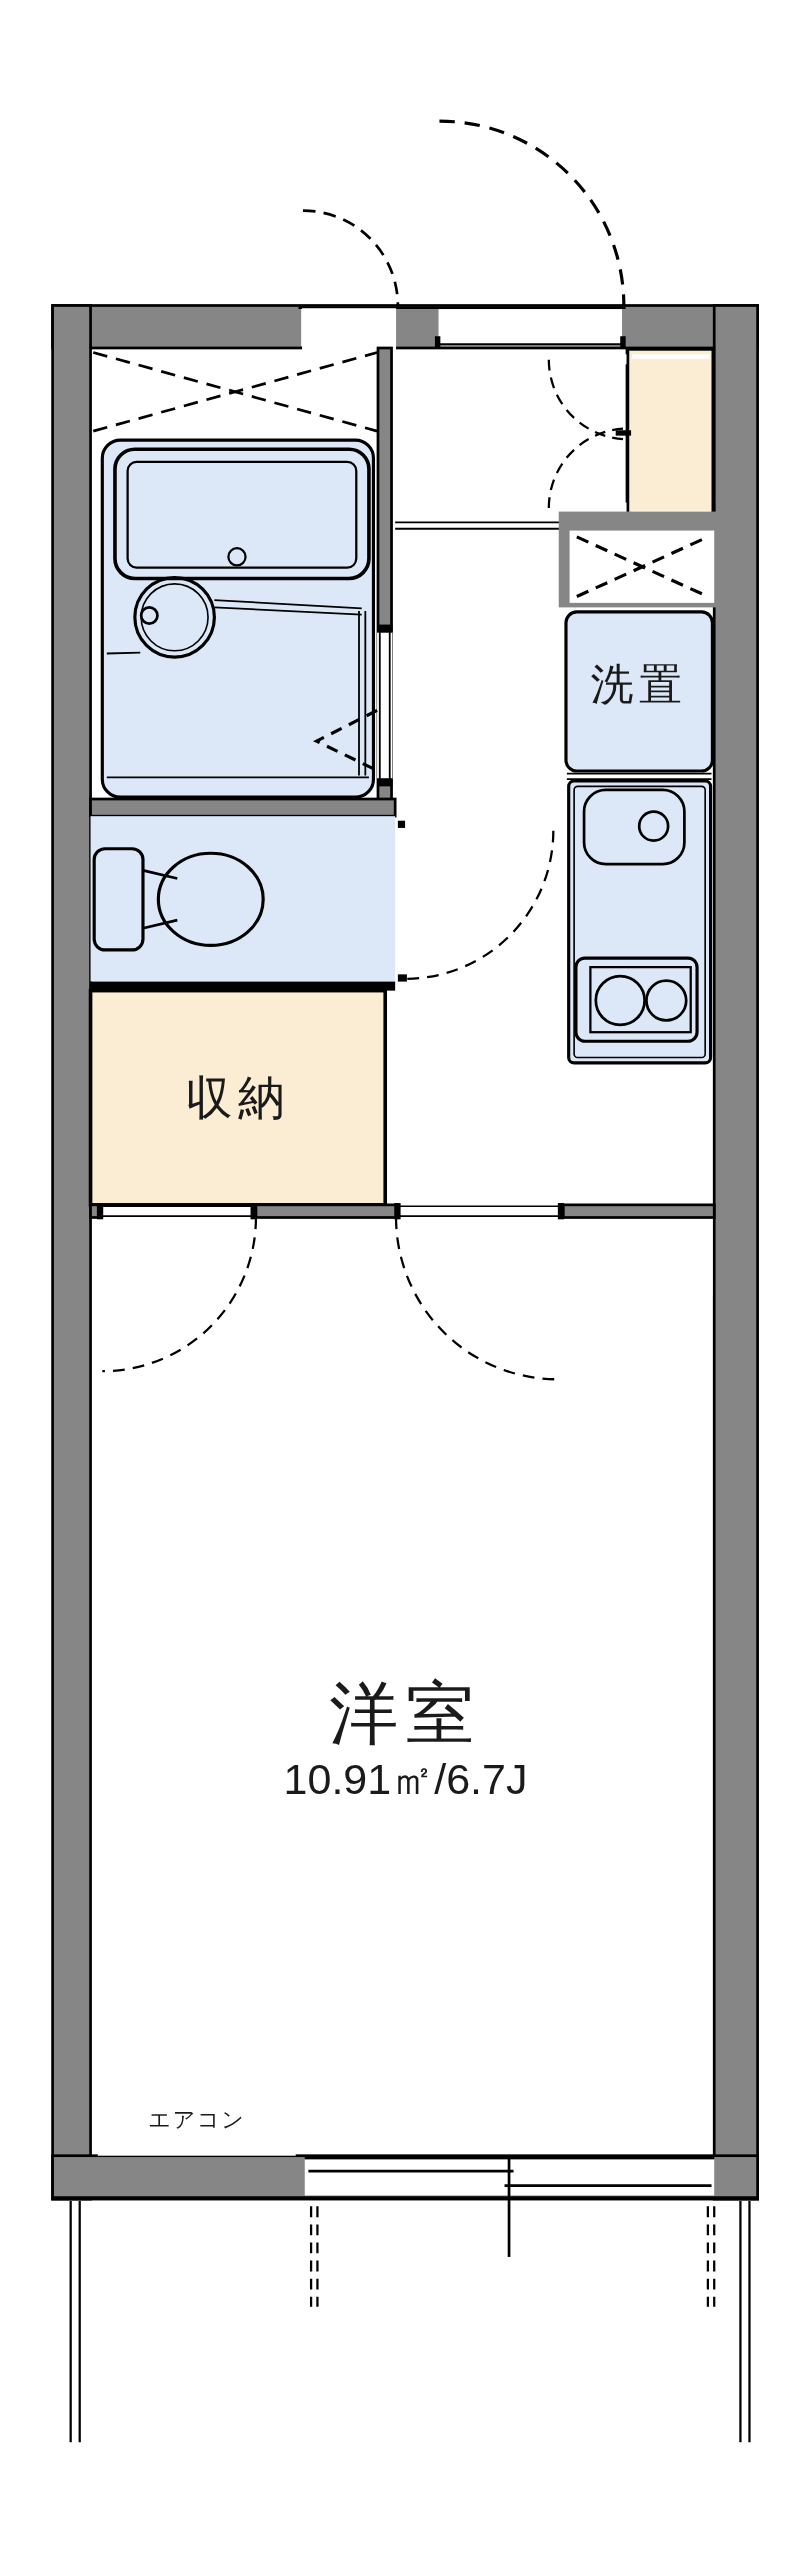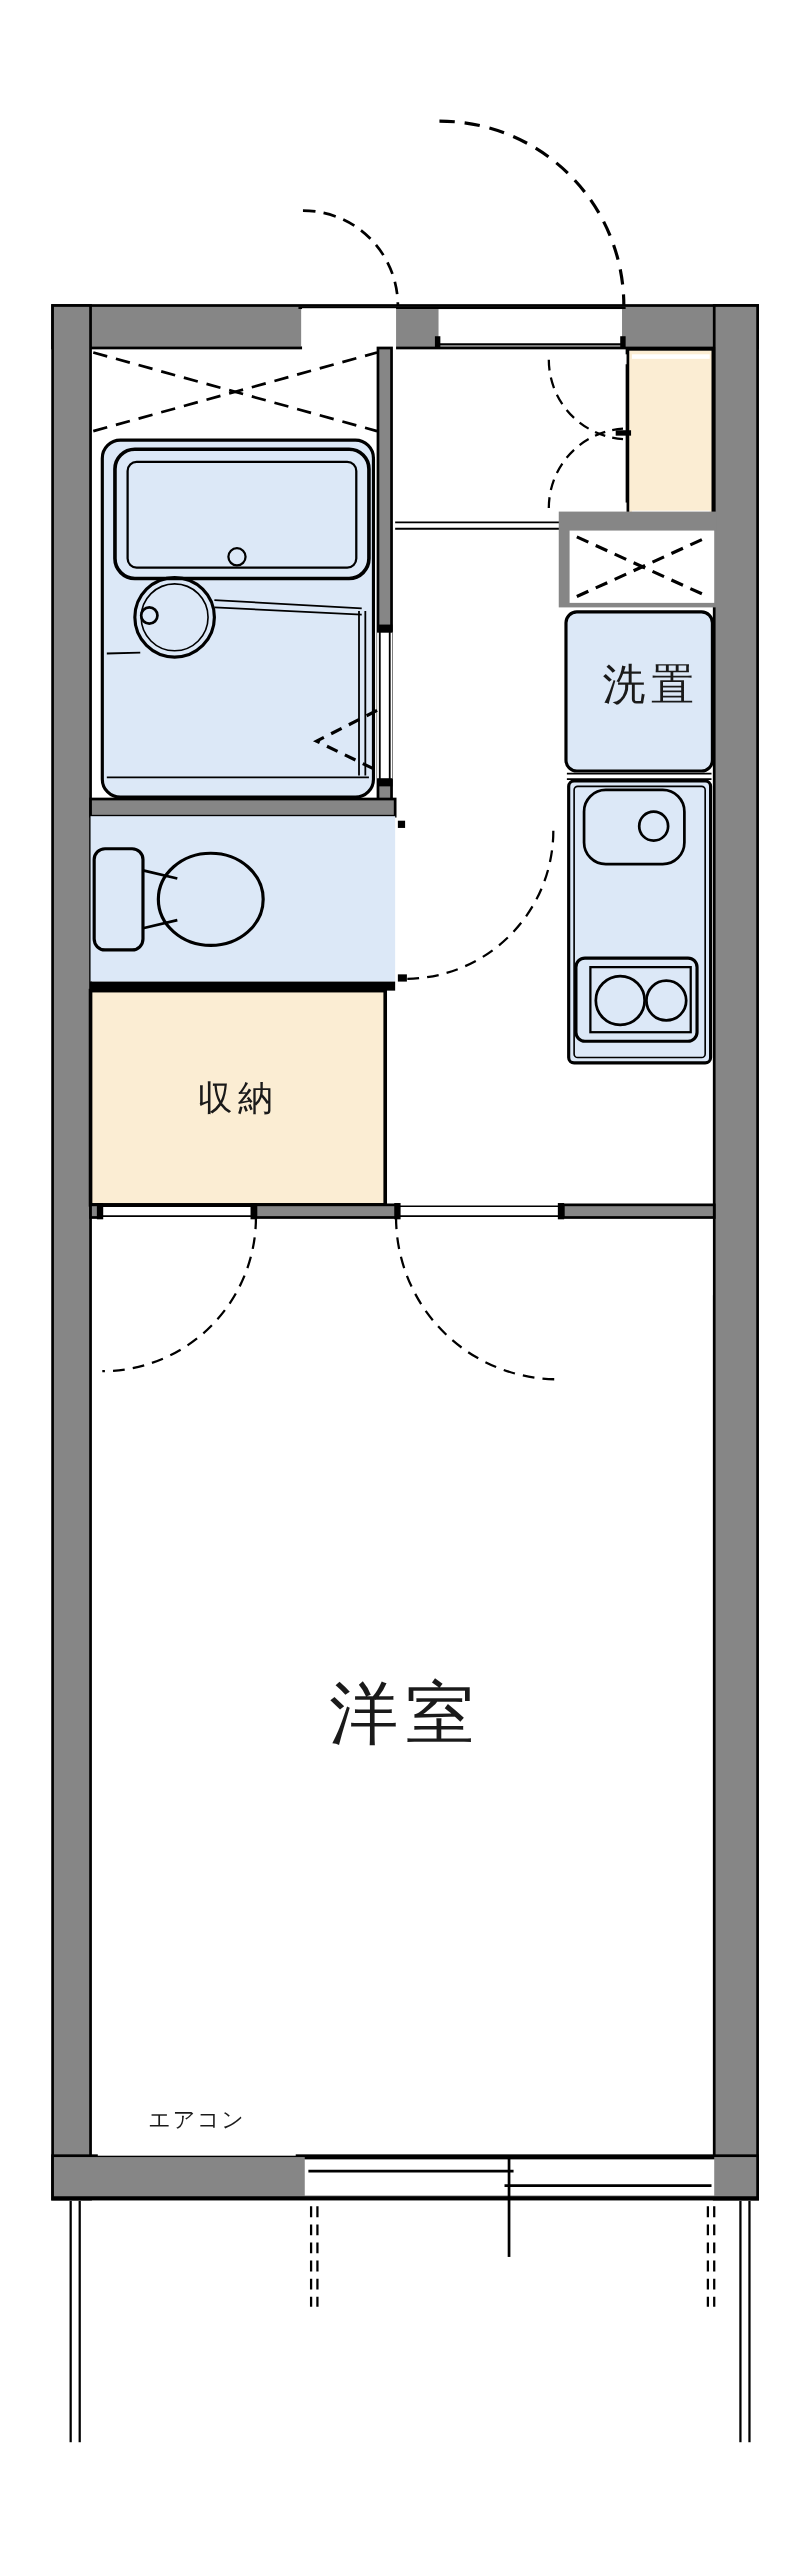--- a/index.html
+++ b/index.html
@@ -7,22 +7,22 @@
           font-family:"Liberation Sans","DejaVu Sans",sans-serif;overflow:hidden;}
   #plan-svg{position:absolute;left:0;top:0;}
   .wall{fill:var(--wall,#868686);stroke:#000;stroke-width:3;}
   .wall-nb{fill:var(--wall,#868686);stroke:none;}
   .blk{fill:#000;stroke:none;}
   .wht{fill:var(--white,#fff);stroke:none;}
   .wet{fill:var(--wet_room,#dce8f7);}
   .cream{fill:var(--storage,#fbedd3);}
   .ln{stroke:#000;fill:none;}
   .lbl{position:absolute;color:#1a1a1a;text-align:center;white-space:nowrap;}
-  .lbl-washer{font-size:43px;letter-spacing:5.4px;padding-left:12px;}
-  .lbl-storage{font-size:35px;letter-spacing:5.4px;}
+  .lbl-washer{font-size:43px;letter-spacing:5.4px;}
+  .lbl-storage{font-size:47px;letter-spacing:5.4px;}
   .lbl-room{font-size:69px;letter-spacing:7.2px;}
   .lbl-area{font-size:43px;letter-spacing:0px;}
   .lbl-aircon{font-size:22px;letter-spacing:1.8px;}
 </style>
 </head>
 <body>
 
 <div id="canvas">
 
 <svg id="plan-svg" width="812" height="2576" viewBox="0 0 898 2850">
@@ -230,17 +230,18 @@
     </g>
   </g>
 </svg>
 
   <div class="lbl lbl-washer" style="left:566px;top:661px;width:146px;line-height:47px;">洗置</div>
 
   <div class="lbl lbl-storage" style="left:89px;top:1074px;width:298px;line-height:47px;">収納</div>
 
   <div class="lbl lbl-room" style="left:89px;top:1678px;width:633px;line-height:72px;text-align:center;">洋室</div>
 
+  <div class="lbl lbl-area" style="left:89px;top:1755px;width:633px;line-height:49px;">10.91㎡/6.7J</div>
 
   <div class="lbl lbl-aircon" style="left:98px;top:2102px;width:198px;line-height:36px;">エアコン</div>
 
 </div>
 
 
 </body></html>

